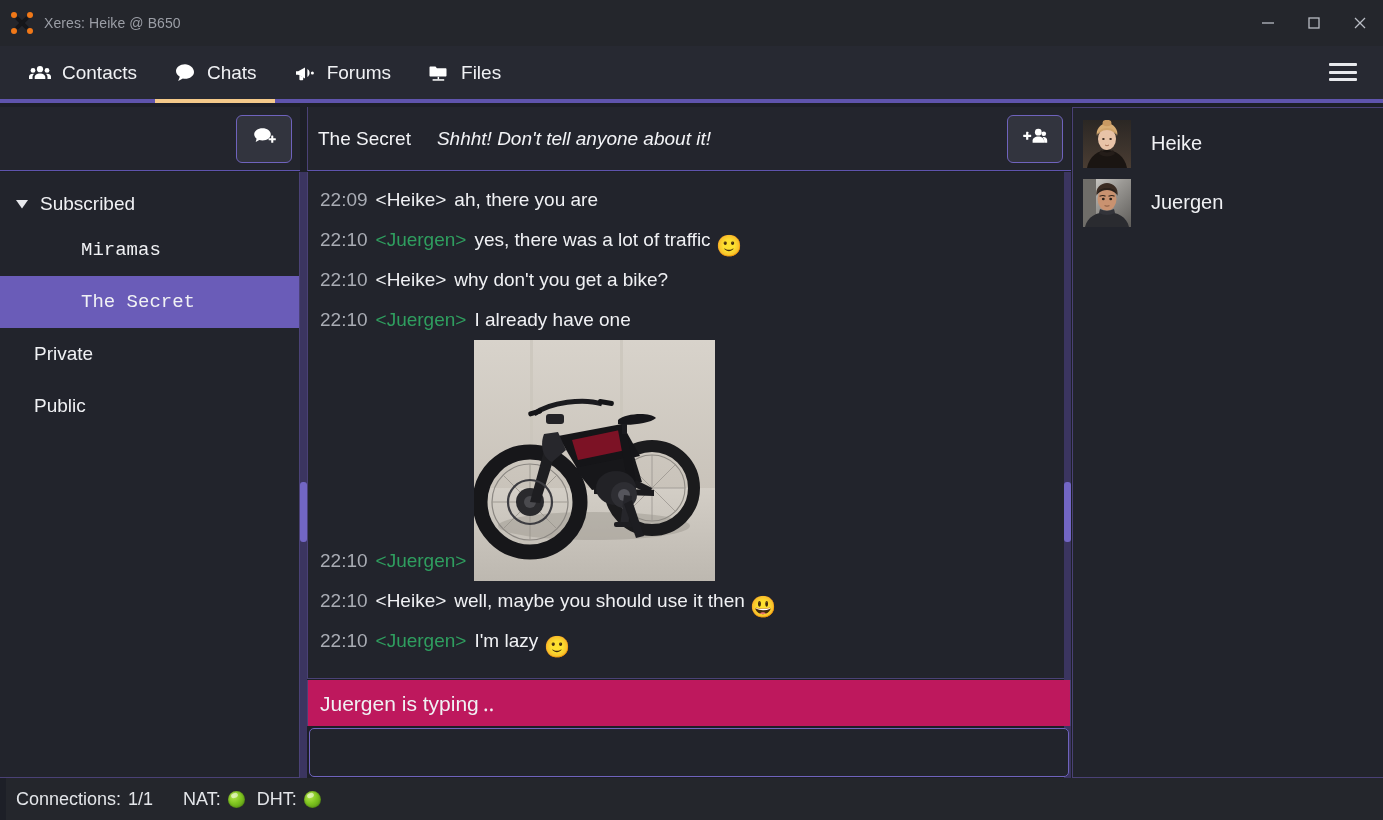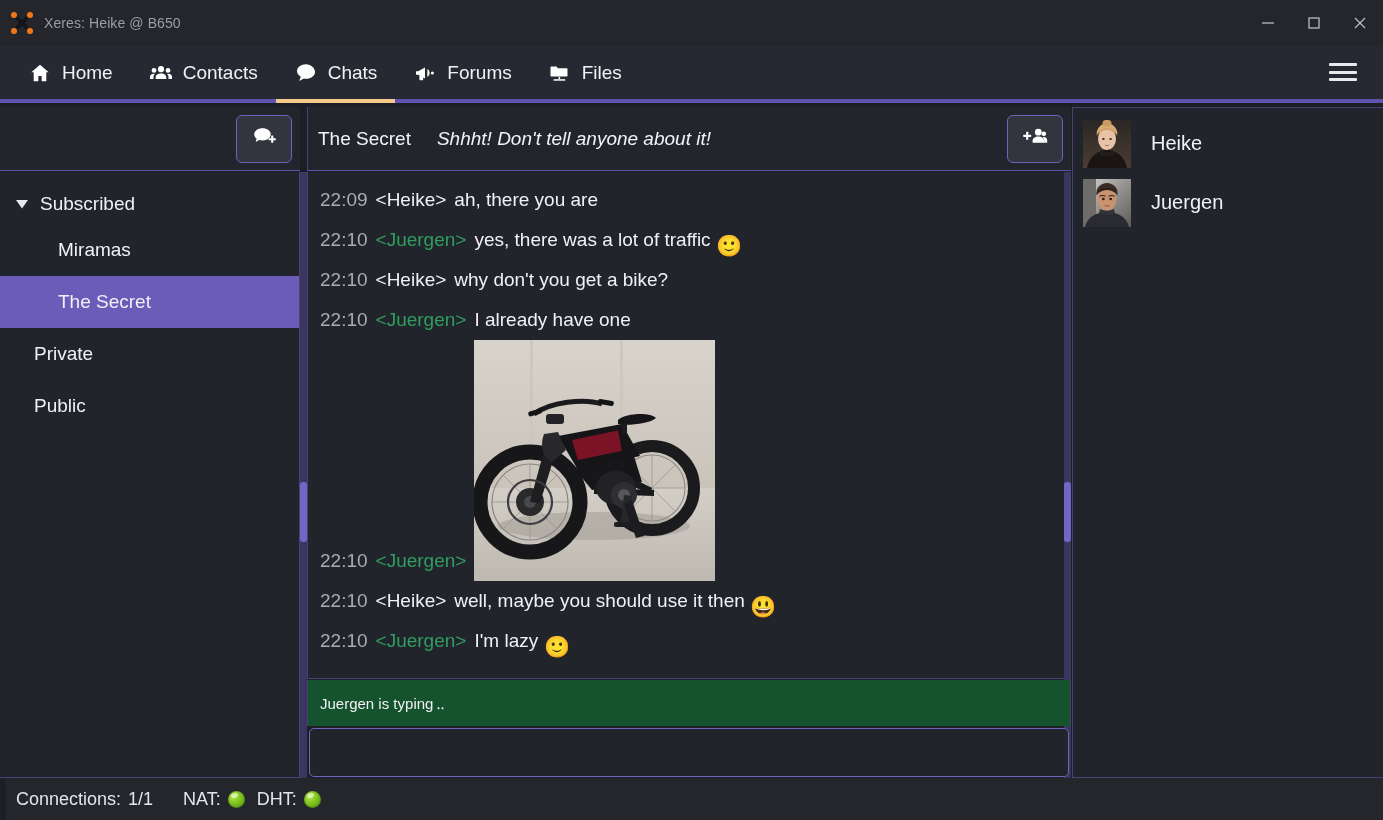--- a/index.html
+++ b/index.html
@@ -171,23 +171,24 @@
   }
   .tree-group .caret {
     width: 16px; height: 16px;
     margin-right: 10px;
     display: flex; align-items: center; justify-content: center;
   }
   .tree-child {
     height: 52px;
     display: flex;
     align-items: center;
-    padding-left: 58px;
+    padding-left: 81px;
     color: #f0f1f4;
     font-size: 19px;
+    font-family: Liberation Mono, monospace;
   }
   .tree-child.selected { background: #6a5cb8; }
   .tree-root {
     height: 52px;
     display: flex;
     align-items: center;
     padding-left: 34px;
     color: #f0f1f4;
     font-size: 19px;
   }
@@ -290,27 +291,27 @@
 
   .typing {
     position: absolute;
     left: 0; top: 672px;
     width: 764px;
   }
   .typing-bar {
     position: absolute;
     left: 0; top: -99px;
     width: 764px; height: 46px;
-    background: #14532d;
+    background: #be185d;
     border-left: 1px solid #4a4176;
     border-right: 1px solid #4a4176;
     display: flex;
     align-items: center;
     padding-left: 12px;
-    font-size: 15px;
+    font-size: 21px;
     color: #f0f1f4;
   }
   .composer {
     position: absolute;
     left: 2px; top: -51px;
     width: 760px; height: 49px;
     background: #22242c;
     border: 1px solid #6f63bd;
     border-radius: 5px;
   }
@@ -406,28 +407,20 @@
       <svg width="18" height="18" viewBox="0 0 18 18">
           <line x1="4" y1="4" x2="14" y2="14" stroke="currentColor" stroke-width="1.3"></line>
           <line x1="14" y1="4" x2="4" y2="14" stroke="currentColor" stroke-width="1.3"></line>
         </svg>
     </div>
   </div>
 </div>
 
 <div class="navbar">
 
-  <div class="nav-item">
-    <span class="nav-ico">
-      <svg width="22" height="22" viewBox="0 0 24 24" fill="currentColor">
-          <path d="M12 3 2.5 11.2h2.6V21h5.1v-5.6h3.6V21h5.1v-9.8h2.6z"></path>
-        </svg>
-    </span>
-    <span>Home</span>
-  </div>
 
   <div class="nav-item">
     <span class="nav-ico">
       <svg width="24" height="24" viewBox="0 0 24 24" fill="currentColor">
         <circle cx="12" cy="8.2" r="3.1"></circle>
           <circle cx="5" cy="9.4" r="2.4"></circle>
           <circle cx="19" cy="9.4" r="2.4"></circle>
         <path d="M12 12.4c-3 0-5.3 1.6-5.3 3.6V18h10.6v-2c0-2-2.3-3.6-5.3-3.6z"></path>
         <path d="M5 12.8c-2.3 0-4 1.3-4 2.8V18h3.5v-2c0-1.2.5-2.3 1.4-3.1-.3-.1-.6-.1-.9-.1z"></path>
         <path d="M19 12.8c-.3 0-.6 0-.9.1.9.8 1.4 1.9 1.4 3.1v2H23v-2.4c0-1.5-1.7-2.8-4-2.8z"></path>

